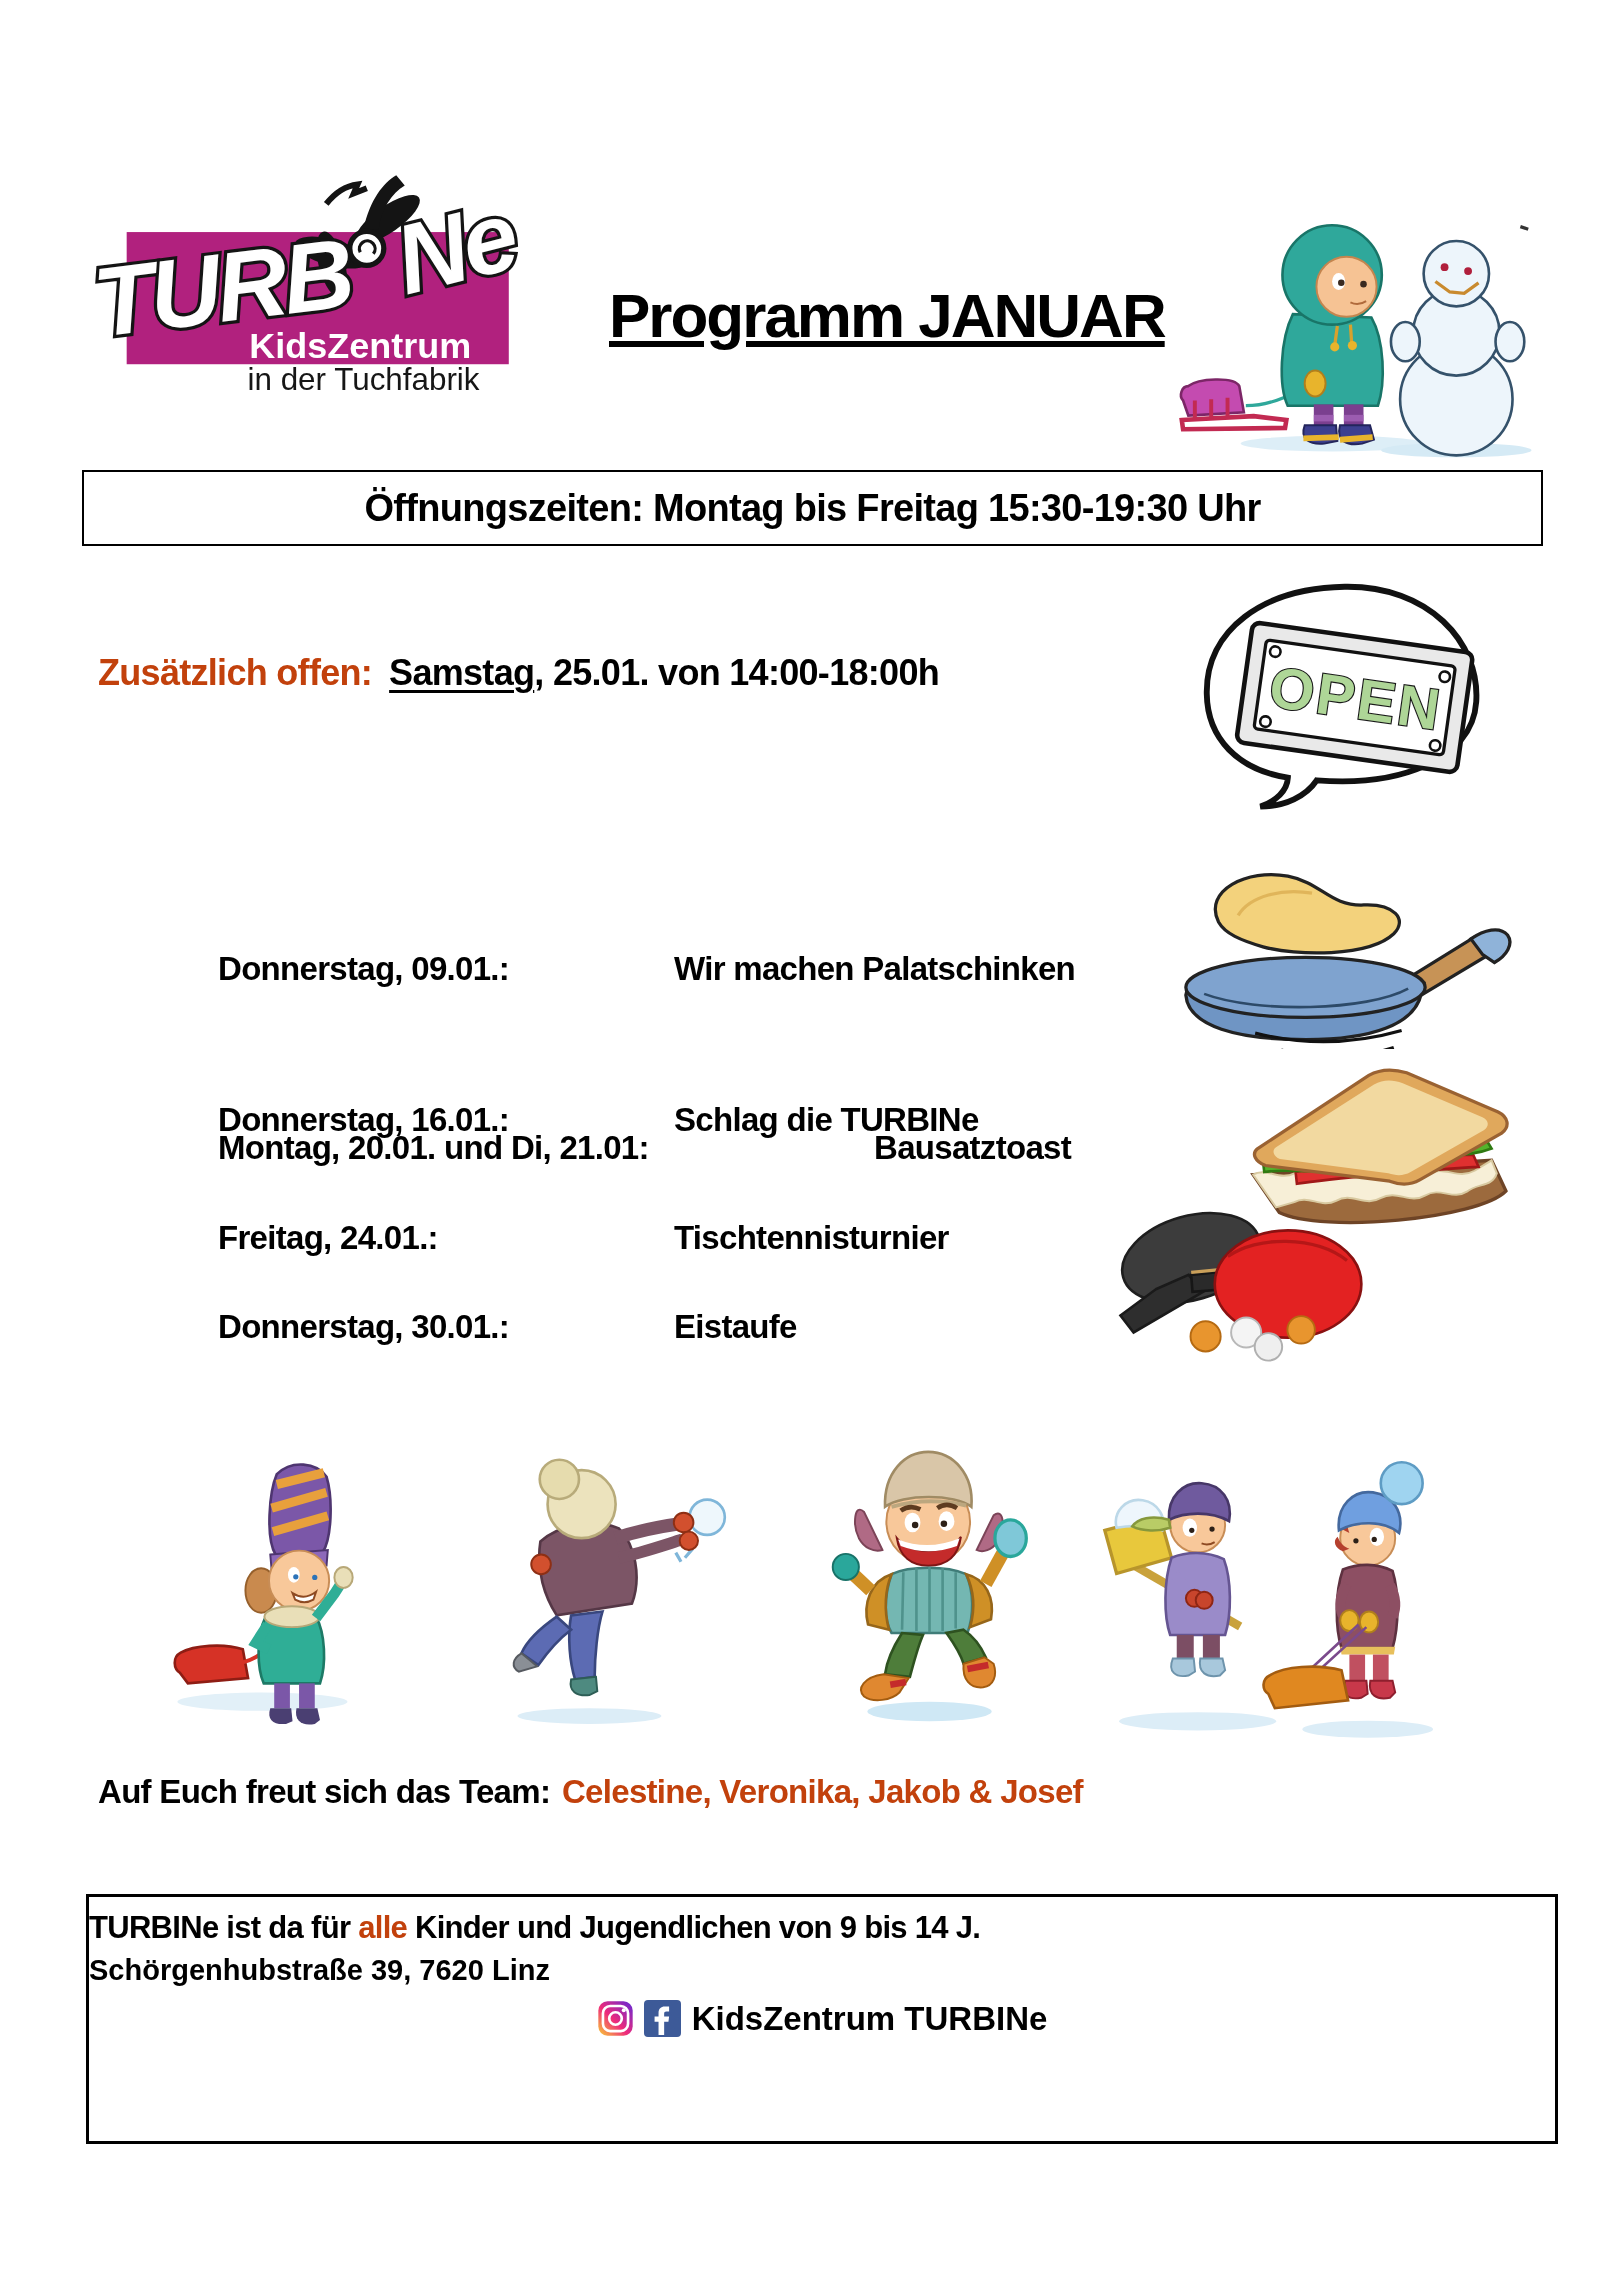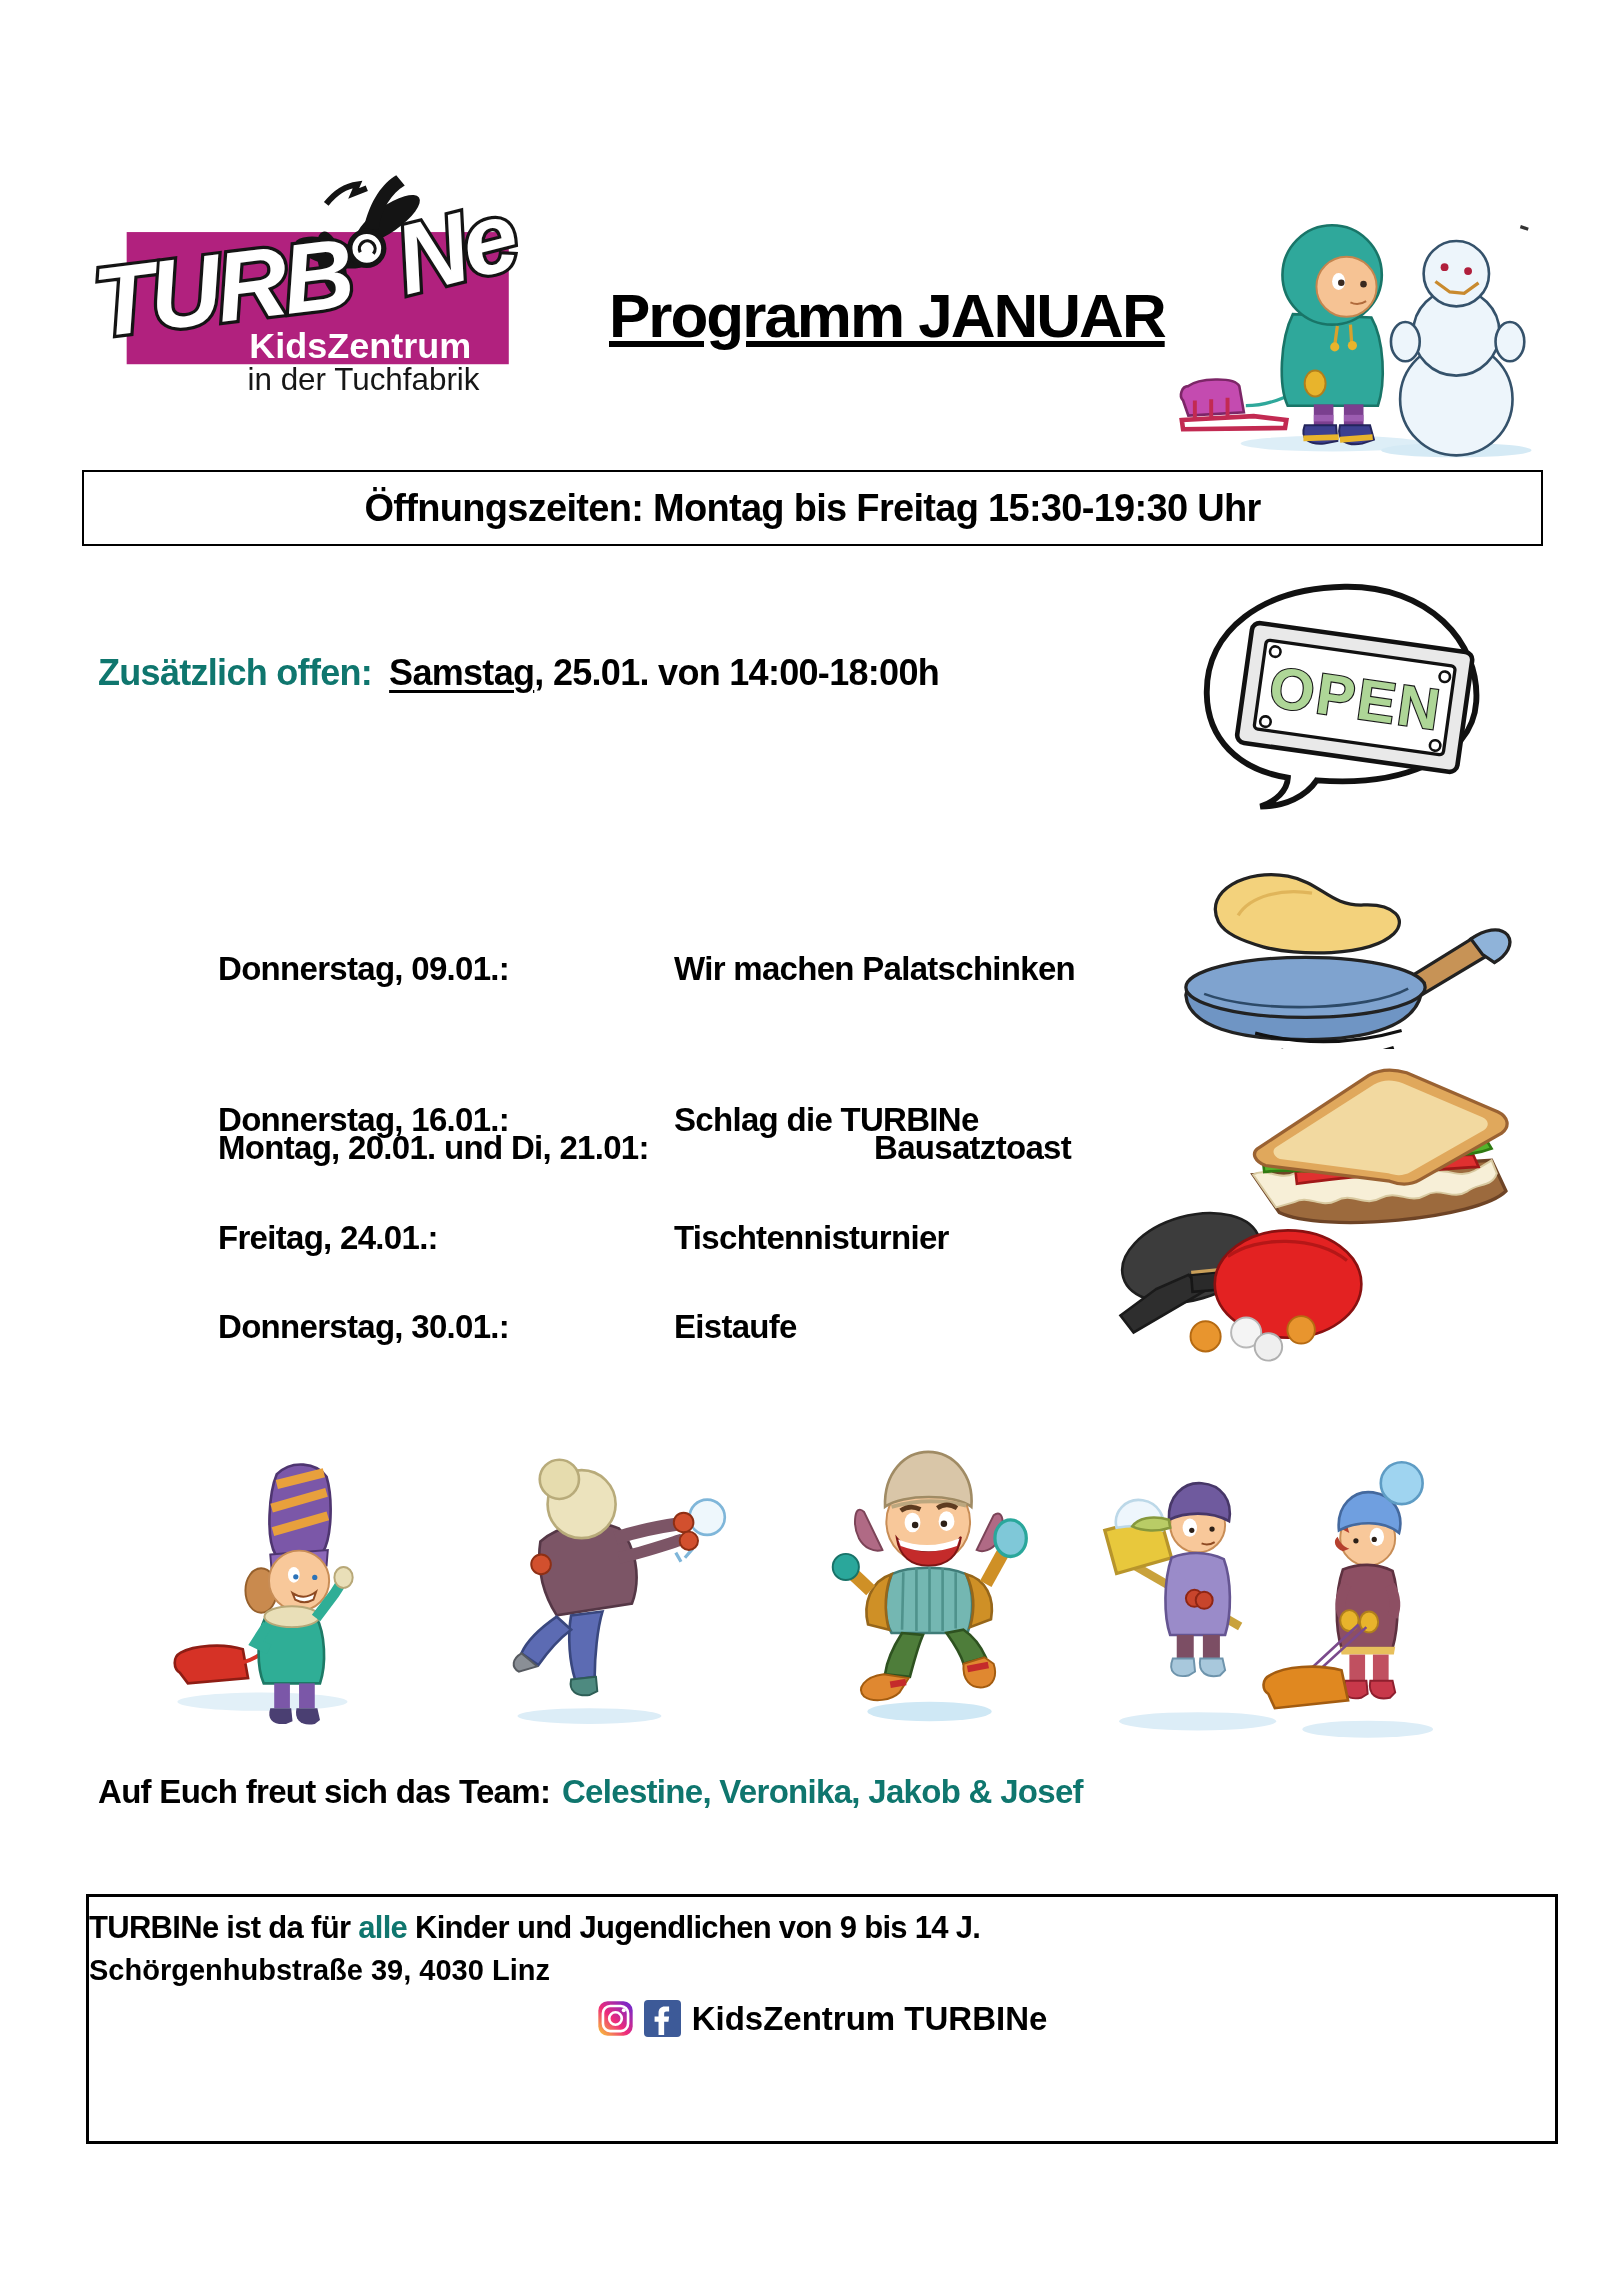--- a/index.html
+++ b/index.html
@@ -13,21 +13,21 @@
 
   .title{left:609px;top:280px;font-size:62px;letter-spacing:-2px;text-decoration:underline;}
 
   .hours-box{
     left:82px;top:470px;width:1461px;height:76px;border:2.6px solid #000;
     display:flex;align-items:center;justify-content:center;
     font-size:38px;letter-spacing:-0.7px;box-sizing:border-box;
   }
 
   .extra-open{left:98px;top:652px;font-size:36px;letter-spacing:-0.7px;}
-  .green{color:#0f766e;}
+  .green{color:#c2410c;}
   .extra-label{margin-right:17px;}
   .uline{text-decoration:underline;text-decoration-thickness:3.3px;text-underline-offset:5.2px;}
 
   .prog-heading{
     left:98px;top:830px;font-size:39px;letter-spacing:-0.7px;
     text-decoration:underline;text-decoration-thickness:3.9px;text-underline-offset:6.5px;
   }
   .prog-row{left:190px;width:1243px;height:41px;font-size:33px;letter-spacing:-0.7px;}
   .prog-row .date{position:absolute;left:0;white-space:nowrap;margin-left:28px;}
   .prog-row .act{position:absolute;left:484px;white-space:nowrap;}
@@ -336,21 +336,21 @@
   </svg>
 
   <div class="abs team-line nowrap">
     <span>Auf Euch freut sich das Team:</span><span class="green team-names">Celestine, Veronika, Jakob &amp; Josef</span>
   </div>
 
   <div class="abs footer-box">
     <div class="f1 nowrap">
       <span>TURBINe ist da für </span><span class="green">alle</span><span> Kinder und Jugendlichen von 9 bis 14 J.</span>
     </div>
-    <div class="f2 nowrap">Schörgenhubstraße 39, 4030 Linz</div>
+    <div class="f2 nowrap">Schörgenhubstraße 39, 7620 Linz</div>
     <div class="f4">
       <svg width="37" height="37" viewBox="0 0 56 56">
         <defs>
           <linearGradient id="igGrad" x1="0" y1="1" x2="1" y2="0">
             <stop offset="0" stop-color="#f9ce34"></stop>
             <stop offset="0.45" stop-color="#ee2a7b"></stop>
             <stop offset="1" stop-color="#6228d7"></stop>
           </linearGradient>
         </defs>
         <rect x="2" y="2" width="52" height="52" rx="14" fill="url(#igGrad)"></rect>

